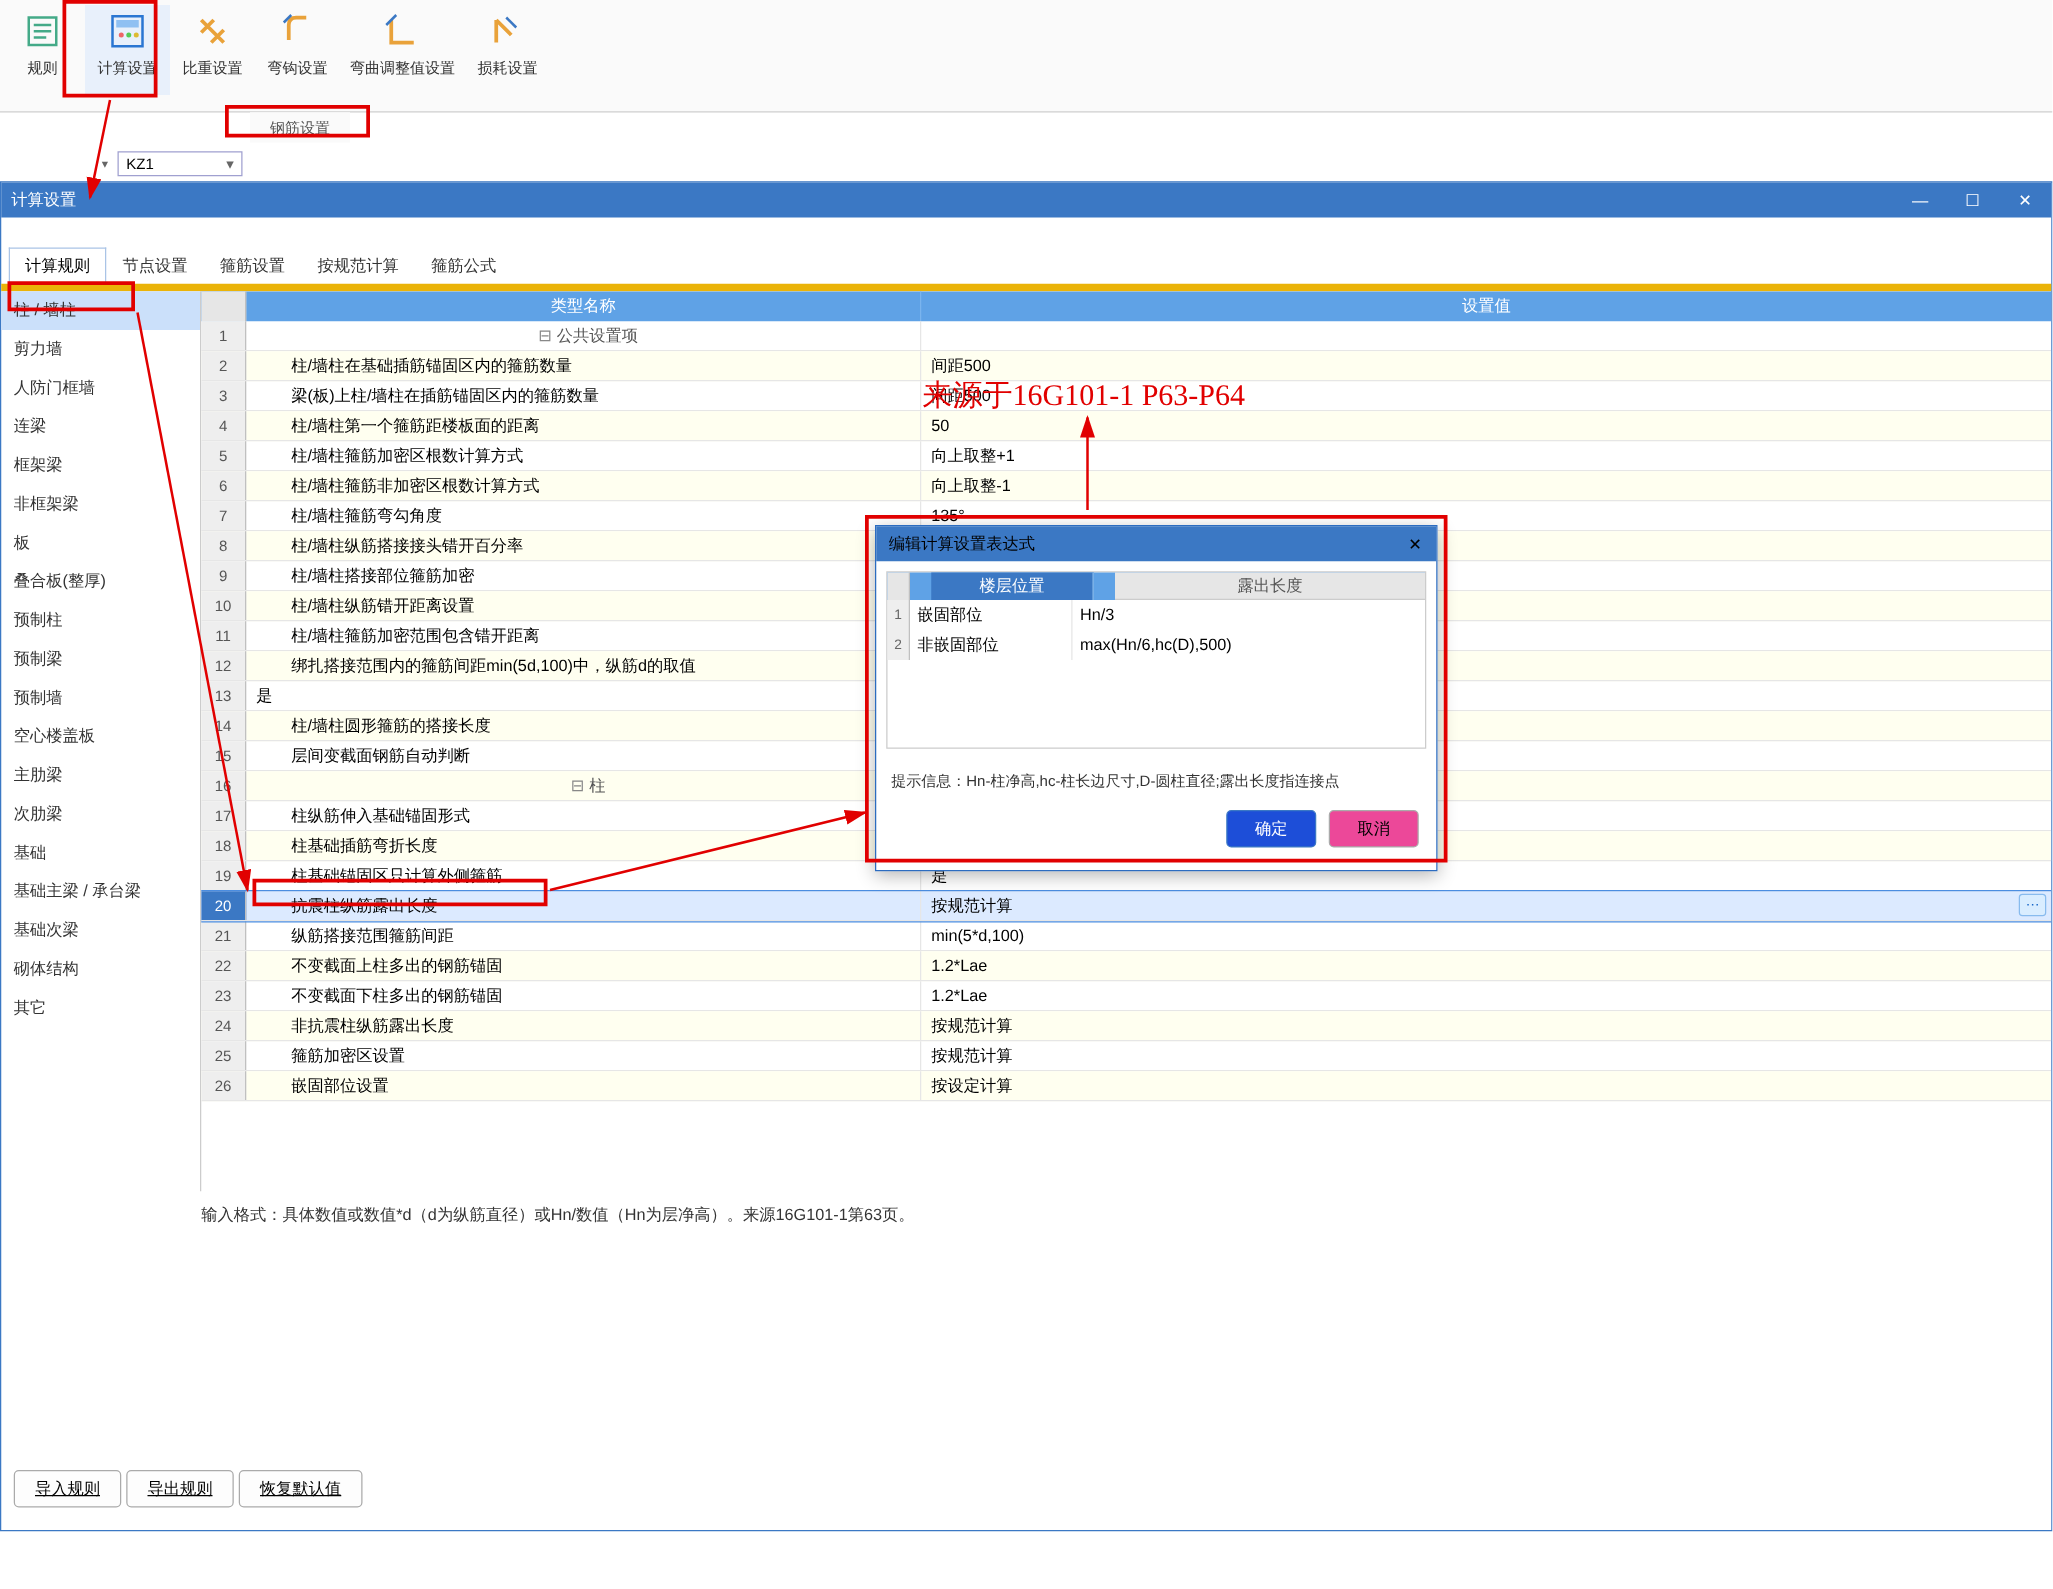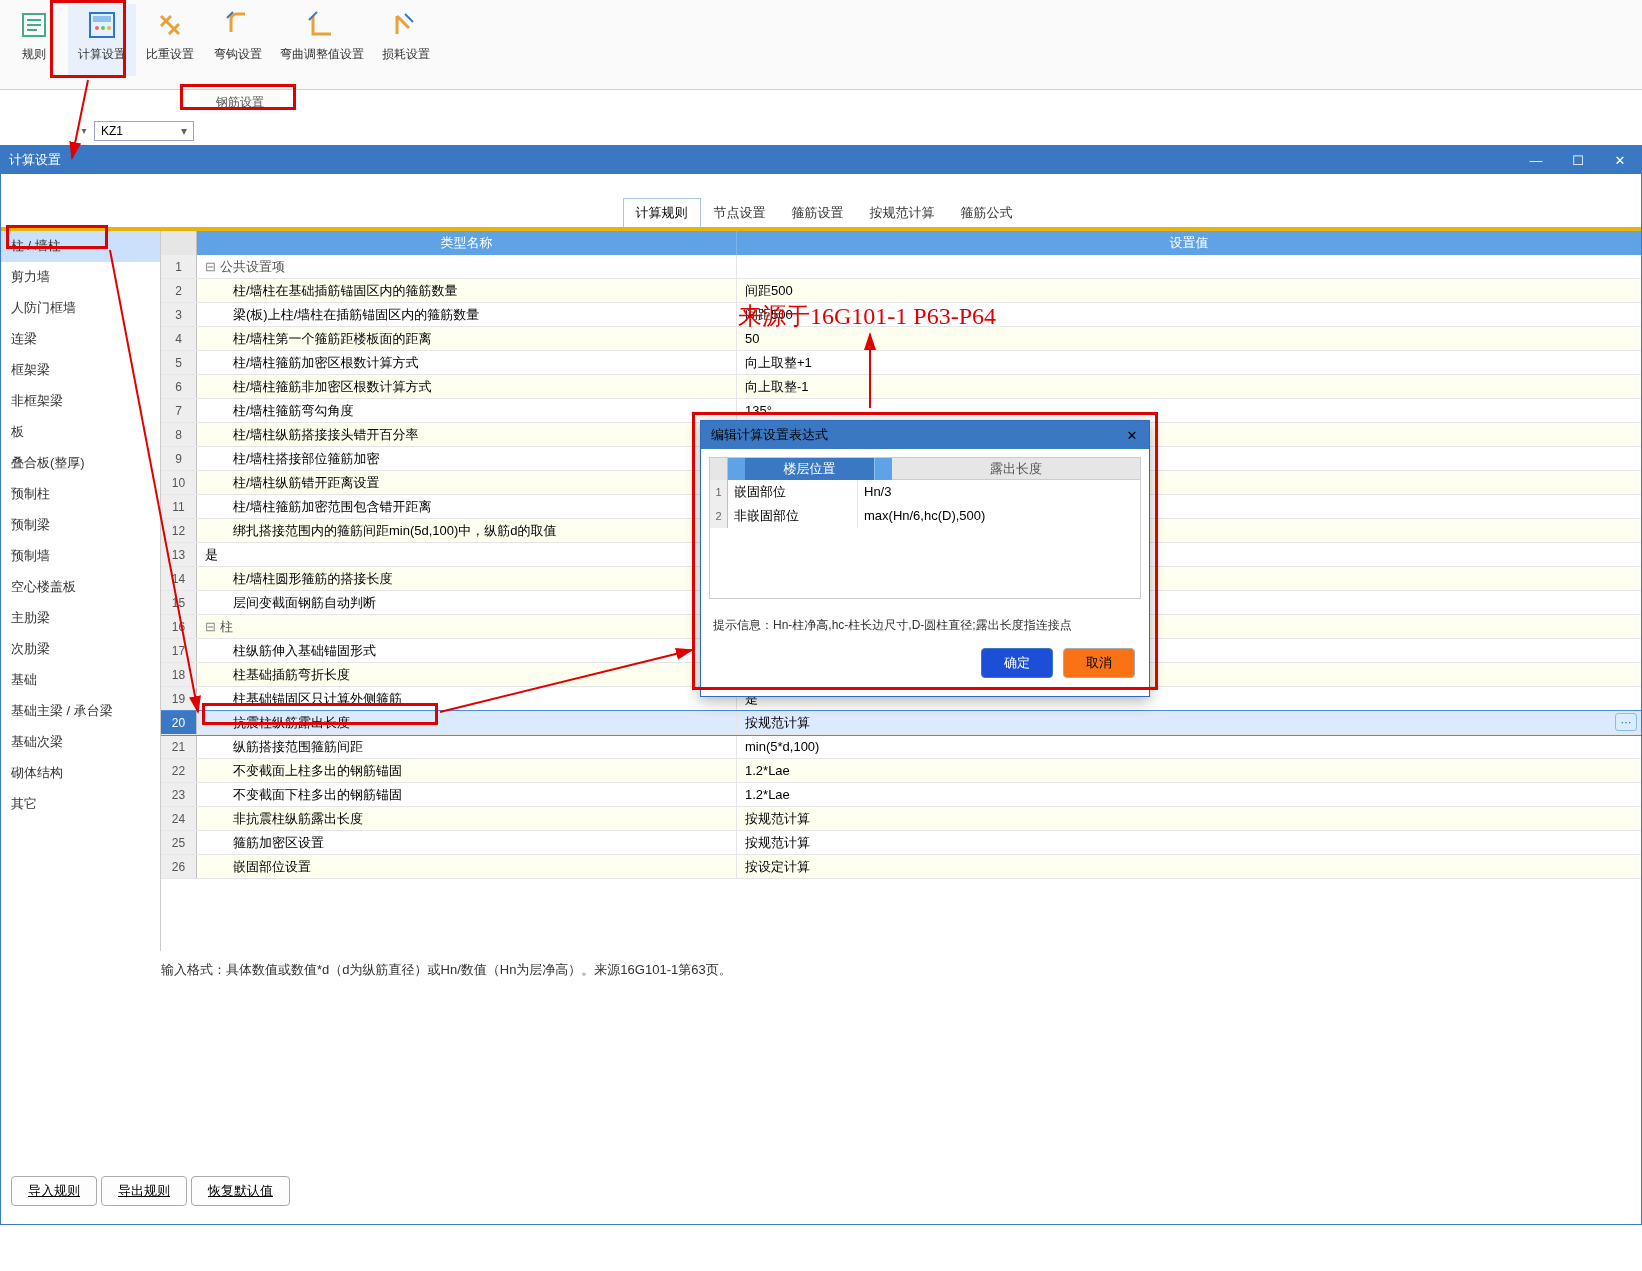--- a/index.html
+++ b/index.html
@@ -84,24 +84,23 @@
 .modal-titlebar .win-controls {
   margin-left: auto;
   display: flex;
 }
 .modal-titlebar .win-btn {
   width: 42px; text-align: center; color: #fff; cursor: pointer;
 }
 
 .tab-strip {
   display: flex;
-  border-bottom: 4px solid #eab308;
+  border-bottom: 6px solid #eab308;
   margin-top: 24px;
   padding-left: 6px;
-  justify-content: center;
 }
 .tab {
   padding: 5px 12px;
   font-size: 13px;
   border: 1px solid transparent;
   border-bottom: none;
   cursor: pointer;
   color: #333;
 }
 .tab.active {
@@ -151,21 +150,21 @@
   width: 36px; background: #eee; text-align: center;
   border-right: 1px solid #c0c0c0; line-height: 24px; font-size: 12px; color:#555;
 }
 .row .name {
   flex: 0 0 540px; padding-left: 8px; line-height: 24px;
   border-right: 1px solid #e6e6e6;
 }
 .row .val {
   flex: 1; padding-left: 8px; line-height: 24px;
 }
-.row.group .name { font-weight: normal; color: #555; }
+.row.group .name { font-weight: normal; color: #555; text-align: center; }
 .row.group .expander { color: #888; margin-right: 4px; }
 .row.indent1 .name { padding-left: 36px; }
 .row.yellow { background: #fffff0; }
 .row.selected .num { background: #3b78c4; color:#fff; }
 .row.selected { outline: 1px solid #4b8de0; background: #dceaff; }
 .row.selected .val { position: relative; }
 .row .val .ellipsis-btn {
   position: absolute; right: 4px; top: 2px;
   width: 22px; height: 18px;
   background: #d9edff; border:1px solid #88bbee;
@@ -218,21 +217,21 @@
 .popup .p-th .c1 { width:130px; text-align:center; color:#fff; line-height:22px; border-right:1px solid #8cc0f0;}
 .popup .p-th .c1.active { background:#3b78c4; }
 .popup .p-th .c2 { flex:1; text-align:center; color:#555; line-height:22px; background:#e6e6e6; border-bottom:1px solid #ccc;}
 .popup .p-row { display:flex; height:24px; }
 .popup .p-row .c0 { width:18px; text-align:center; font-size:11px; color:#666; background:#eee; border-right:1px solid #c0c0c0; line-height:24px;}
 .popup .p-row .c1 { width:130px; padding-left:6px; line-height:24px; border-right:1px solid #e6e6e6;}
 .popup .p-row .c2 { flex:1; padding-left:6px; line-height:24px;}
 .popup .p-spacer { height: 70px; }
 .popup .p-hint { font-size:12px; color:#333; padding: 18px 4px 14px; }
 .popup .p-buttons { display:flex; justify-content:flex-end; gap:10px; padding: 0 6px 10px; }
-.popup .p-btn { padding:5px 22px; border:1px solid #aaa; border-radius:4px; font-size:13px; cursor:pointer; background:#f97316;}
+.popup .p-btn { padding:5px 22px; border:1px solid #aaa; border-radius:4px; font-size:13px; cursor:pointer; background:#ec4899;}
 .popup .p-btn.primary { background:#1d4ed8; color:#fff; border-color:#3b78c4; }
 
 
 .red-anno { position:absolute; border:3px solid #e10000; z-index:60; pointer-events:none;}
 .red-text { position:absolute; color:#e10000; font-family: SimSun, serif; font-size:24px; z-index:60;}
 svg.overlay { position:absolute; left:0; top:0; z-index:55; pointer-events:none; }
 
 </style>
 </head>
 <body>

